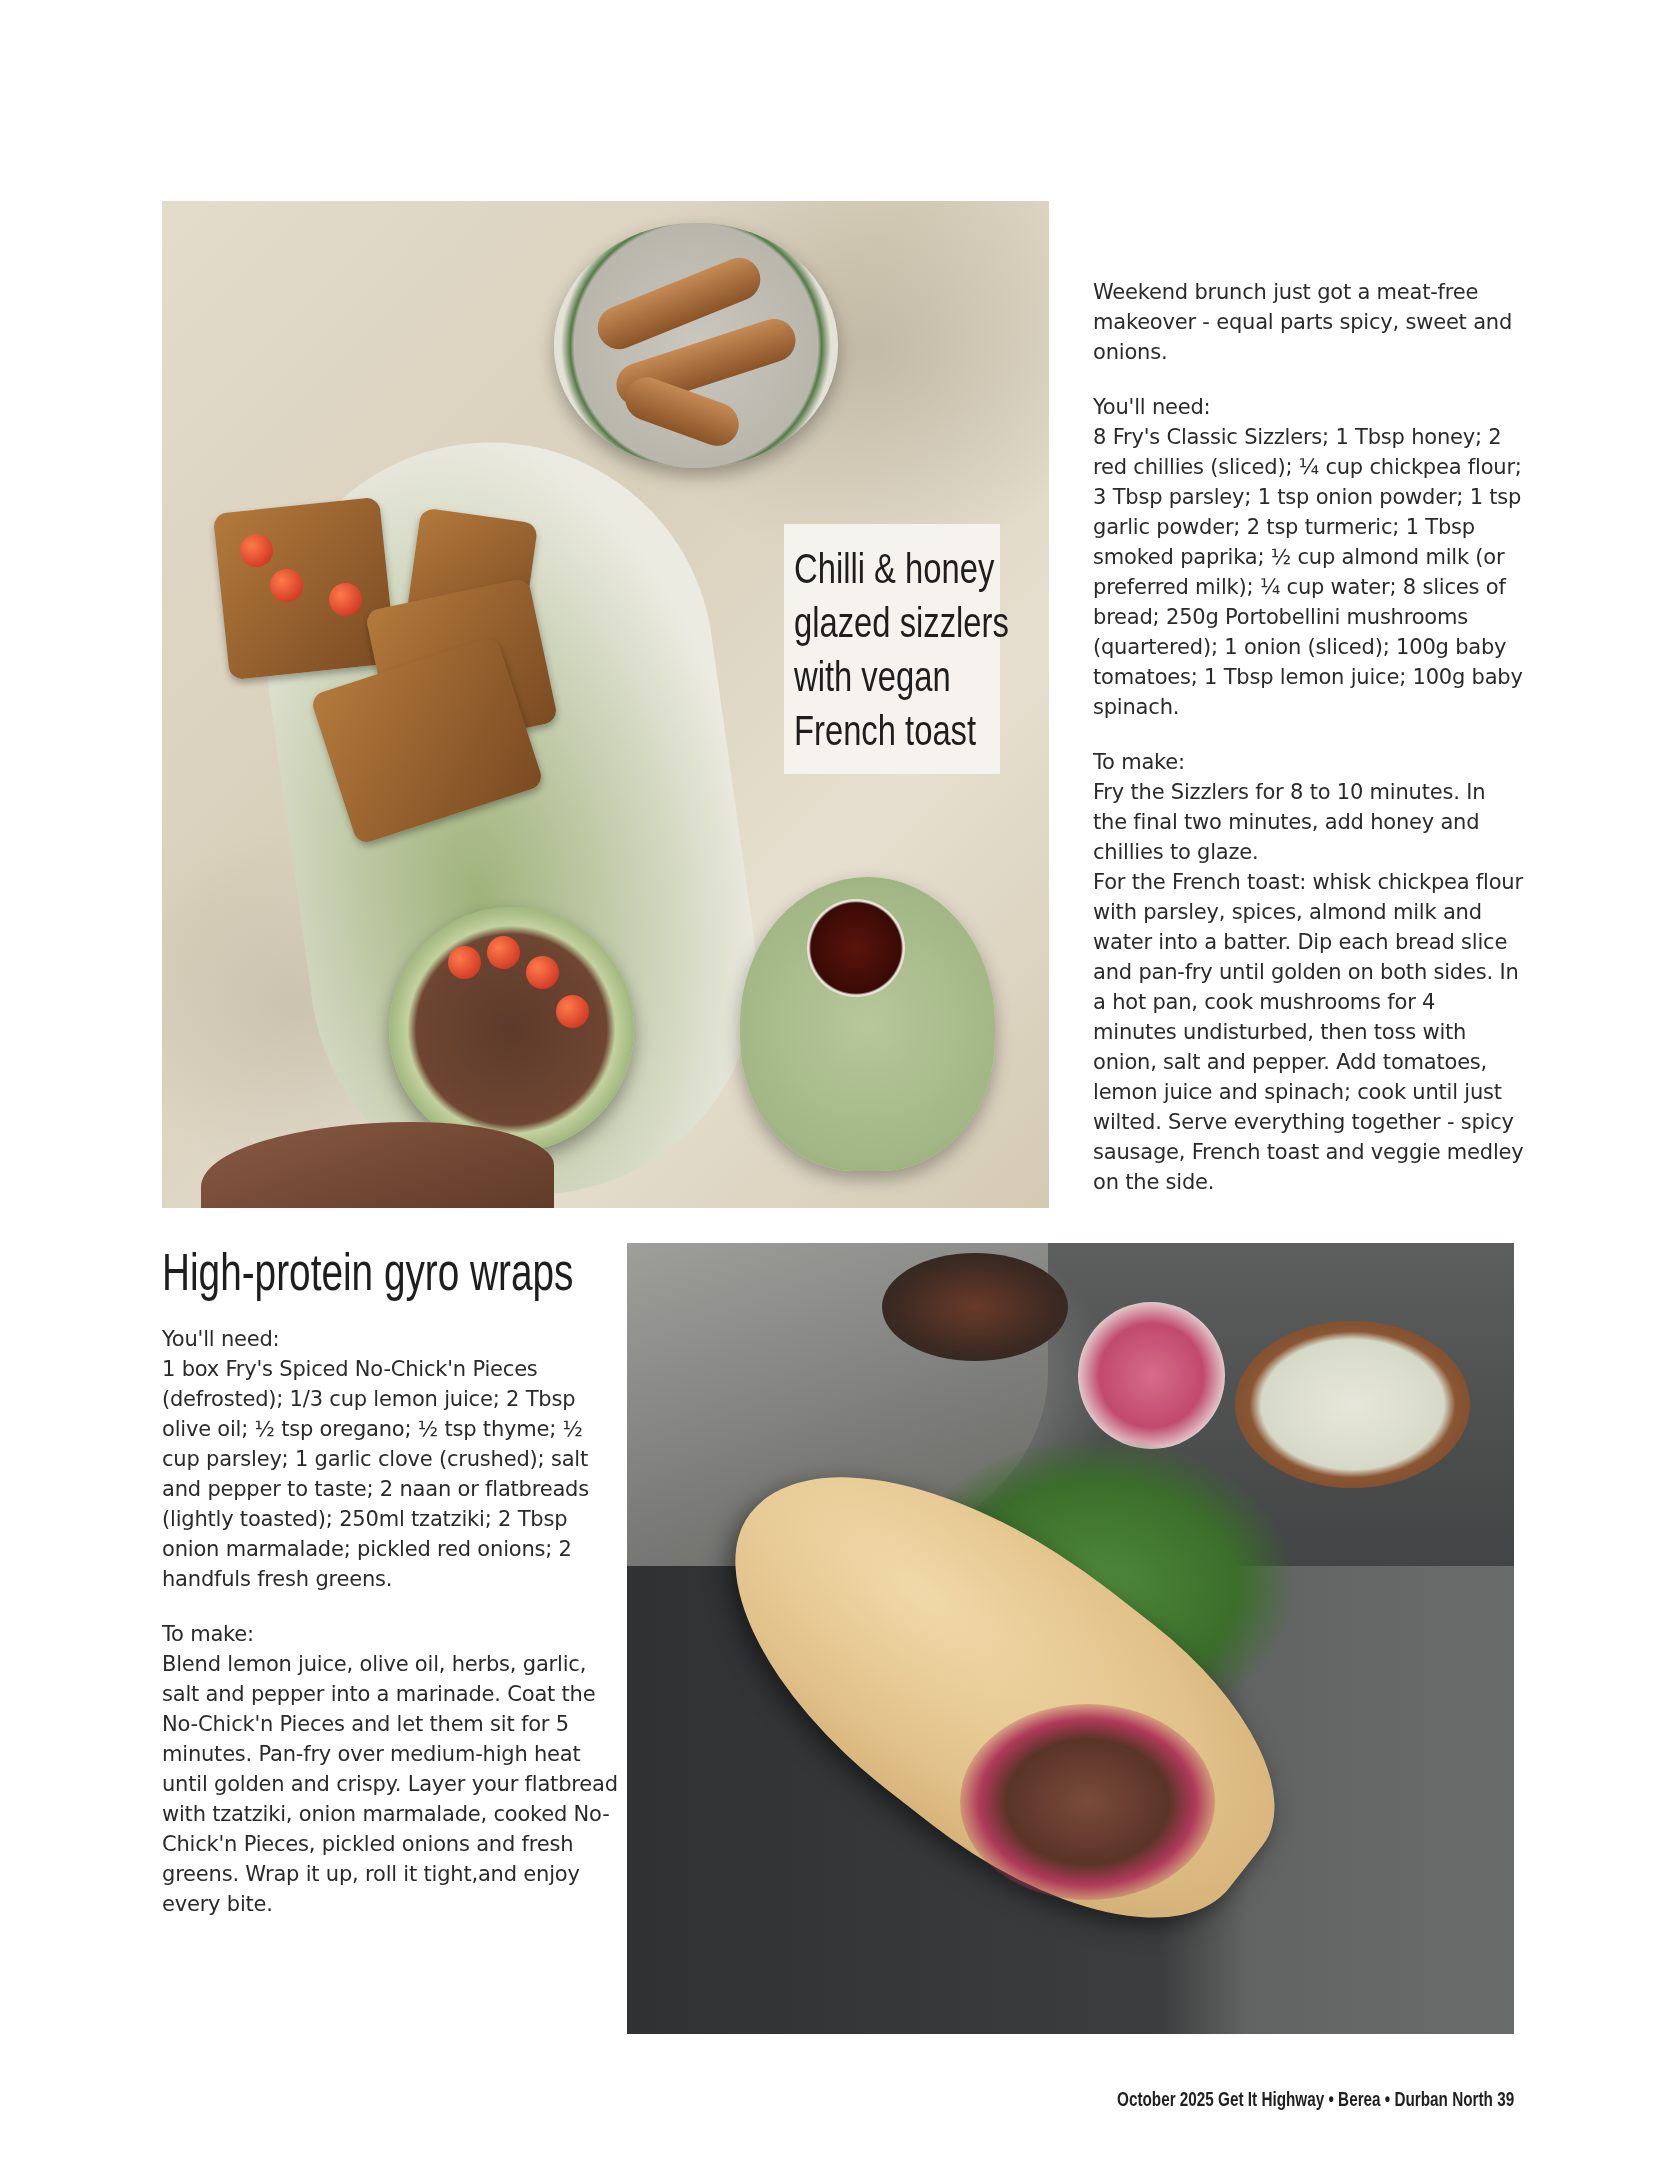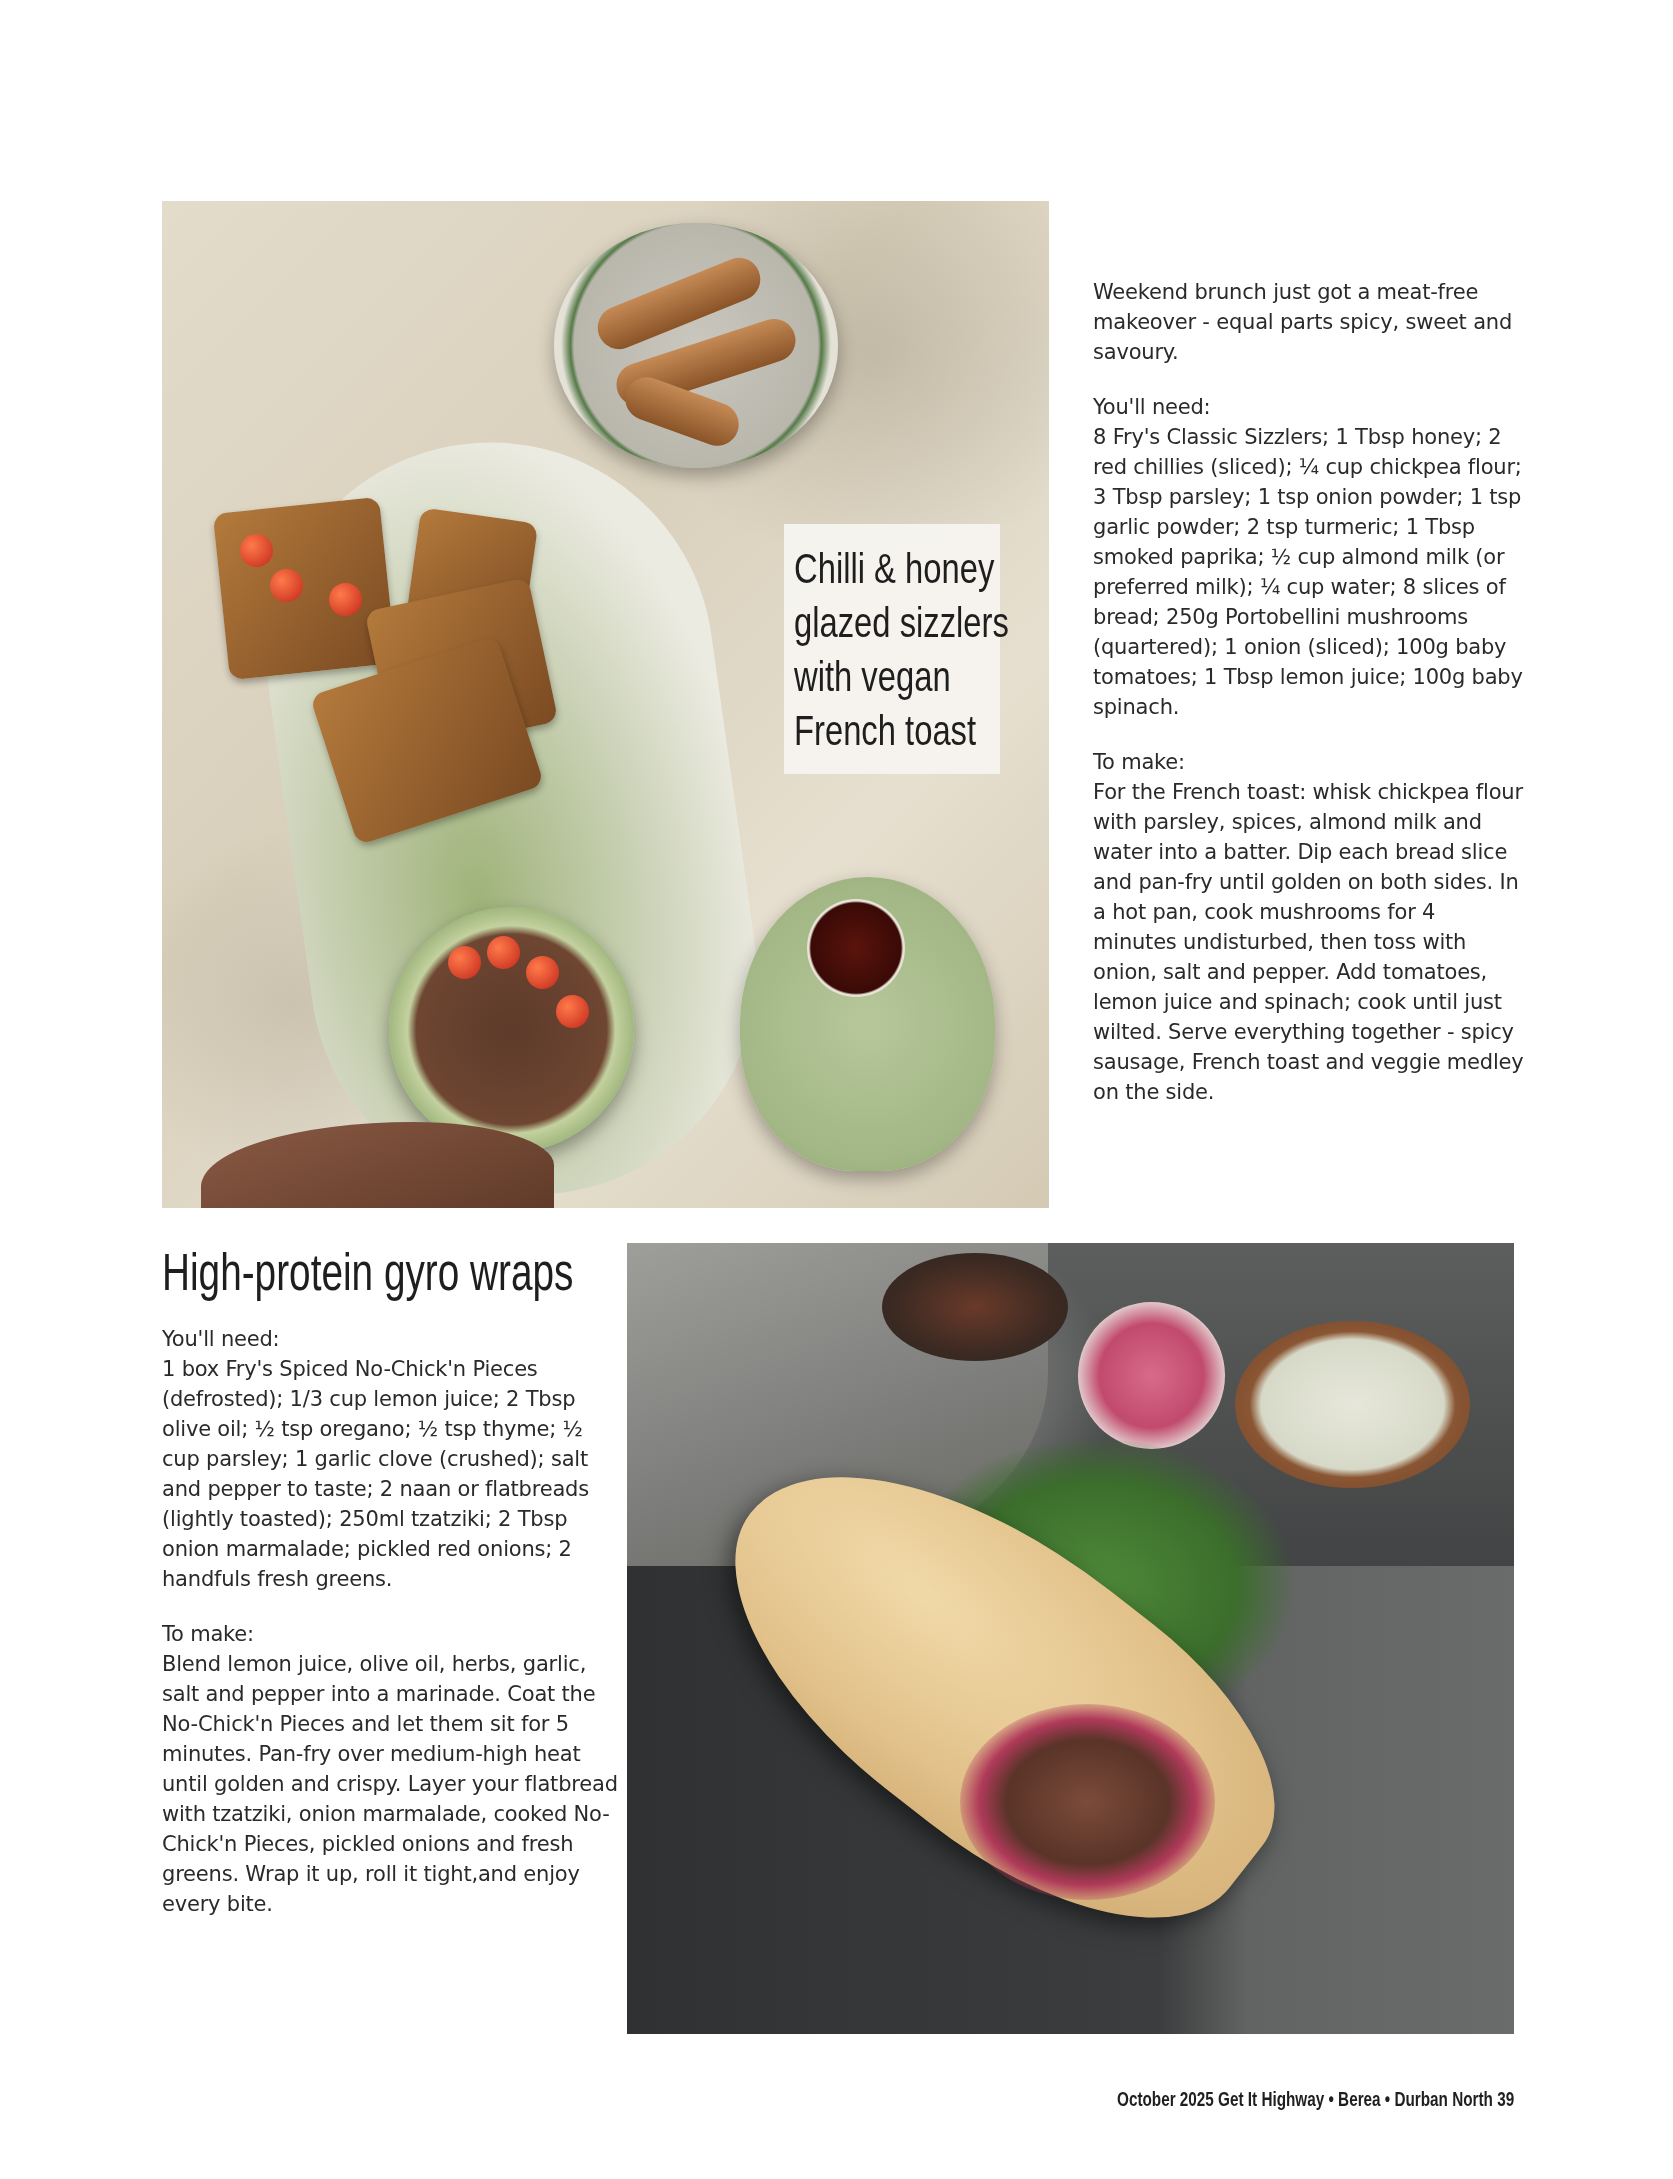--- a/index.html
+++ b/index.html
@@ -132,24 +132,25 @@
     <h2>
       <span>Chilli &amp; honey</span><br>
       <span>glazed sizzlers</span><br>
       <span>with vegan</span><br>
       <span>French toast</span>
     </h2>
   </div>
 </div>
 
 <div id="col-right" class="col">
-  <p>Weekend brunch just got a meat-free makeover - equal parts spicy, sweet and savoury.</p>
+  <p>Weekend brunch just got a meat-free makeover - equal parts spicy, sweet and onions.</p>
   <p class="label">You'll need:</p>
   <p>8 Fry's Classic Sizzlers; 1 Tbsp honey; 2 red chillies (sliced); ¼ cup chickpea flour; 3 Tbsp parsley; 1 tsp onion powder; 1 tsp garlic powder; 2 tsp turmeric; 1 Tbsp smoked paprika; ½ cup almond milk (or preferred milk); ¼ cup water; 8 slices of bread; 250g Portobellini mushrooms (quartered); 1 onion (sliced); 100g baby tomatoes; 1 Tbsp lemon juice; 100g baby spinach.</p>
   <p class="label">To make:</p>
+  <p>Fry the Sizzlers for 8 to 10 minutes. In the final two minutes, add honey and chillies to glaze.</p>
   <p>For the French toast: whisk chickpea flour with parsley, spices, almond milk and water into a batter. Dip each bread slice and pan-fry until golden on both sides. In a hot pan, cook mushrooms for 4 minutes undisturbed, then toss with onion, salt and pepper. Add tomatoes, lemon juice and spinach; cook until just wilted. Serve everything together - spicy sausage, French toast and veggie medley on the side.</p>
 </div>
 
 <h2 class="section-title">High-protein gyro wraps</h2>
 
 <div id="col-left" class="col">
   <p class="label">You'll need:</p>
   <p>1 box Fry's Spiced No-Chick'n Pieces (defrosted); 1/3 cup lemon juice; 2 Tbsp olive oil; ½ tsp oregano; ½ tsp thyme; ½ cup parsley; 1 garlic clove (crushed); salt and pepper to taste; 2 naan or flatbreads (lightly toasted); 250ml tzatziki; 2 Tbsp onion marmalade; pickled red onions; 2 handfuls fresh greens.</p>
   <p class="label">To make:</p>
   <p>Blend lemon juice, olive oil, herbs, garlic, salt and pepper into a marinade. Coat the No-Chick'n Pieces and let them sit for 5 minutes. Pan-fry over medium-high heat until golden and crispy. Layer your flatbread with tzatziki, onion marmalade, cooked No-Chick'n Pieces, pickled onions and fresh greens. Wrap it up, roll it tight,and enjoy every bite.</p>

